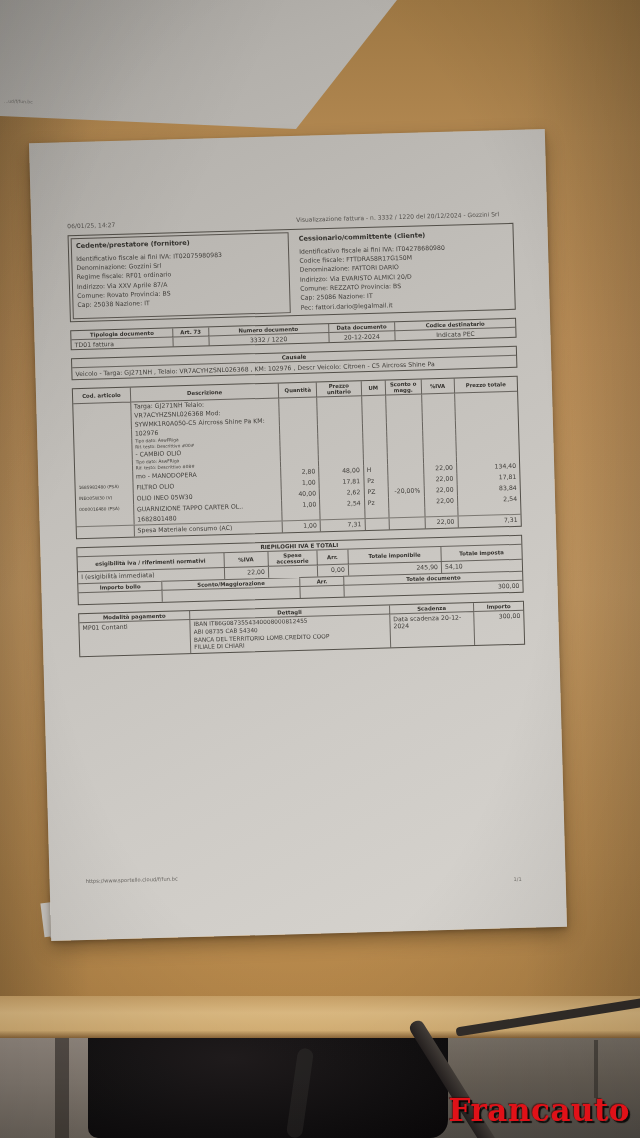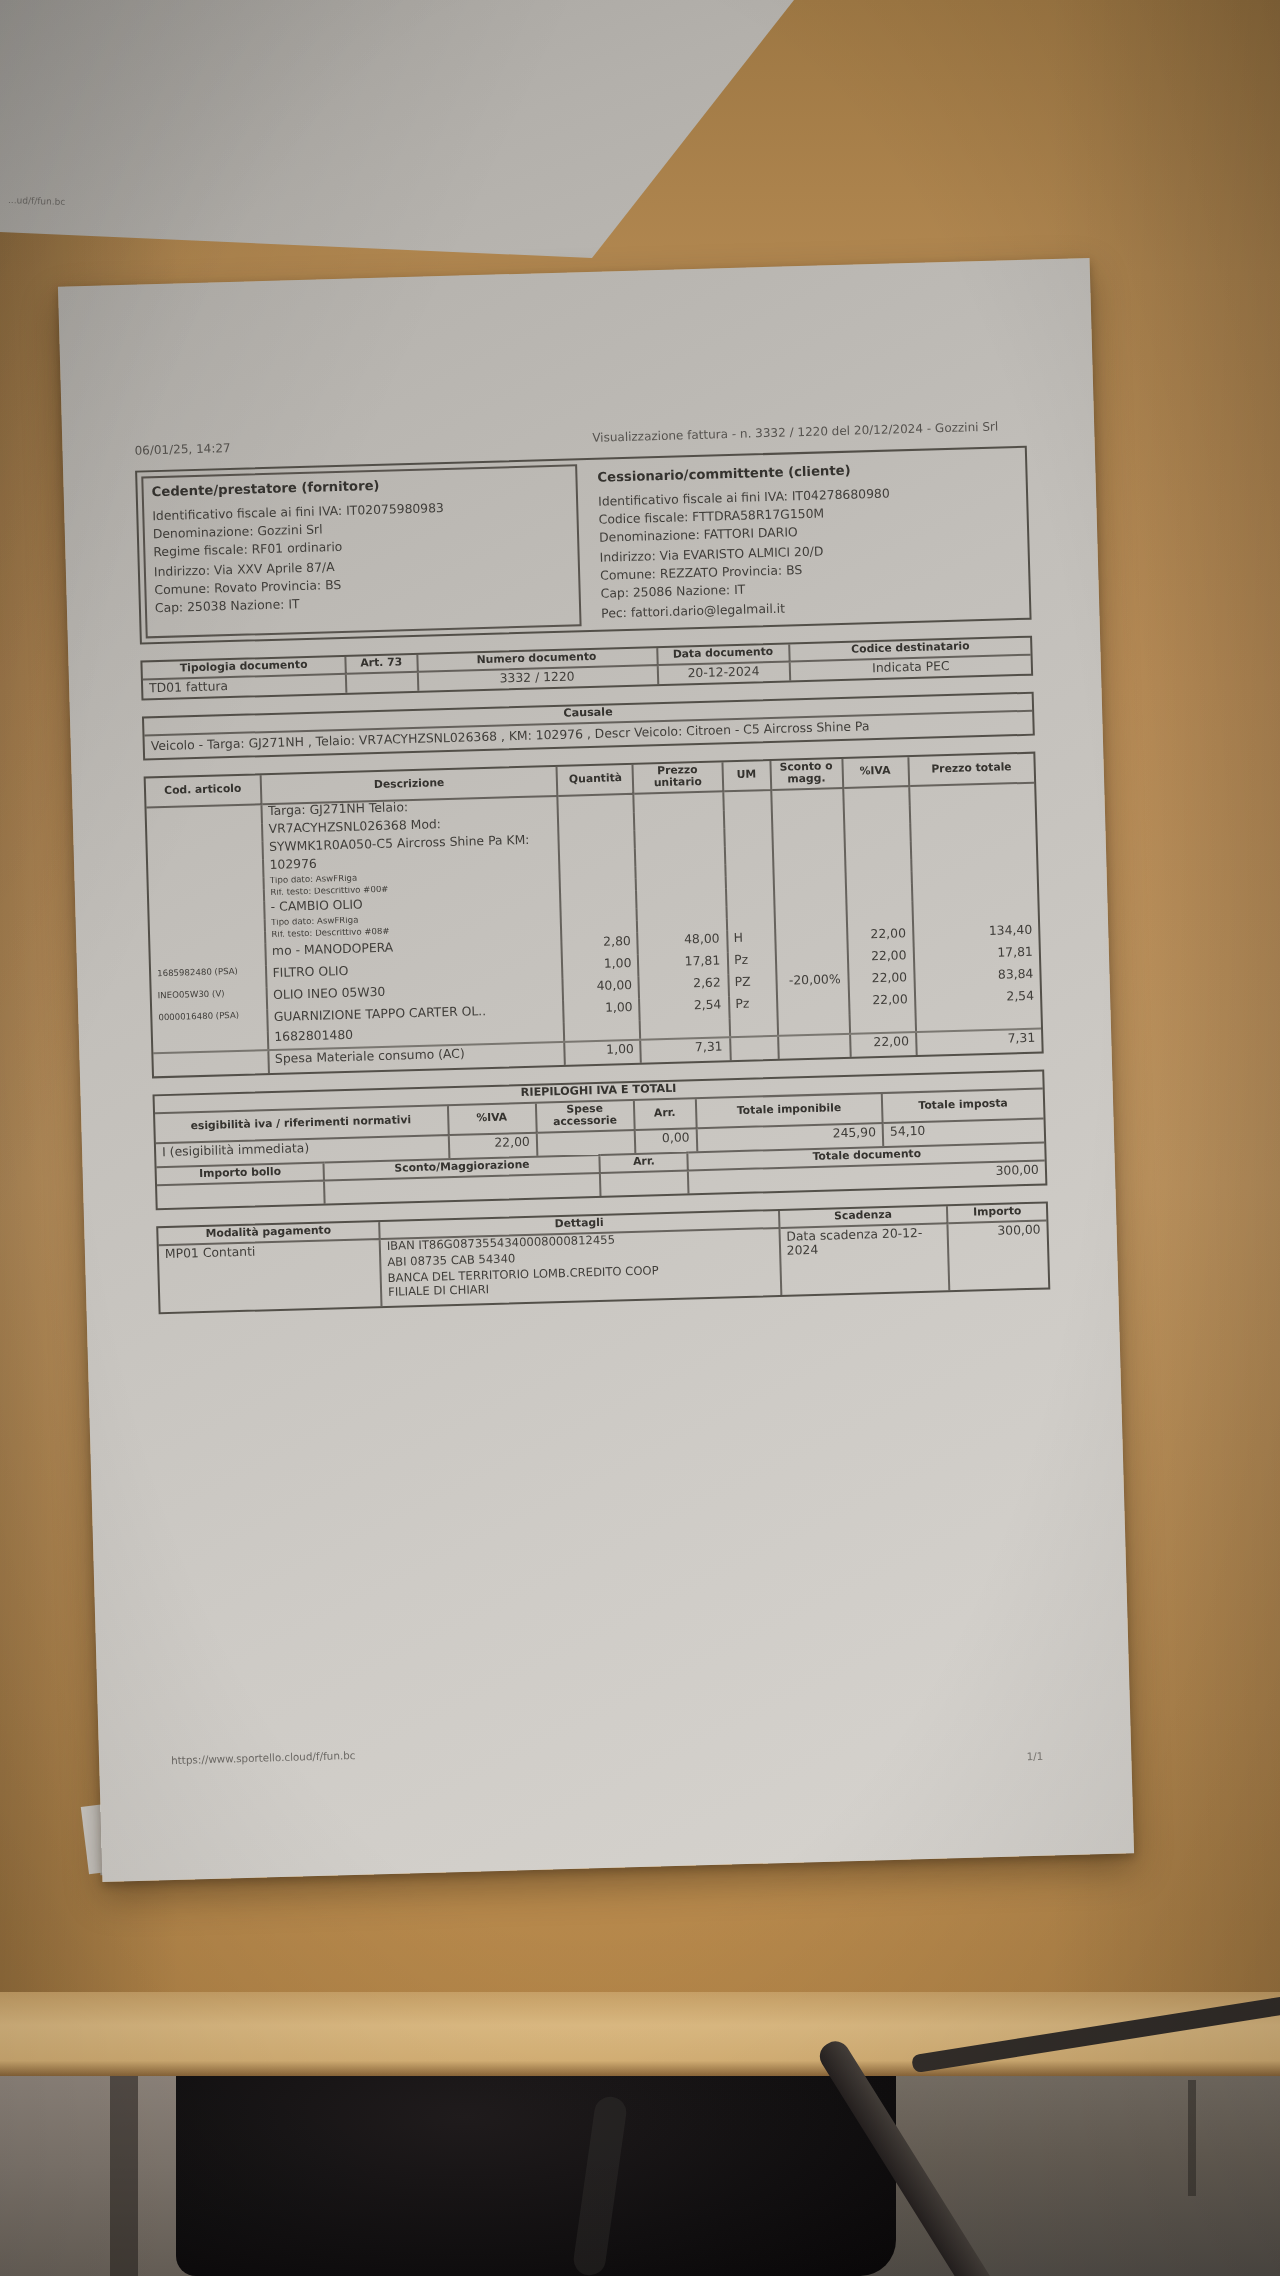--- a/index.html
+++ b/index.html
@@ -407,13 +407,14 @@
   <div class="floor-left"></div>
   <div class="floor-left-shadow"></div>
   <div class="floor-right"></div>
   <div class="legs"></div>
   <div class="leg-split"></div>
   <div class="chair-tube"></div>
   <div class="chair-tube2"></div>
   <div class="floor-seam"></div>
 
   <div class="vignette"></div>
+  <div class="watermark">Francauto</div>
 </div>
 
 </body></html>

